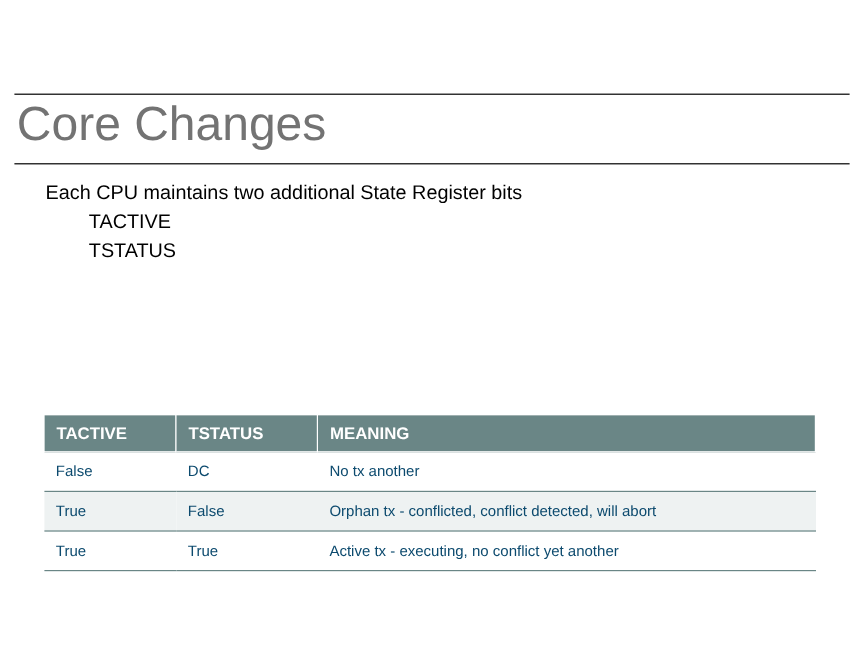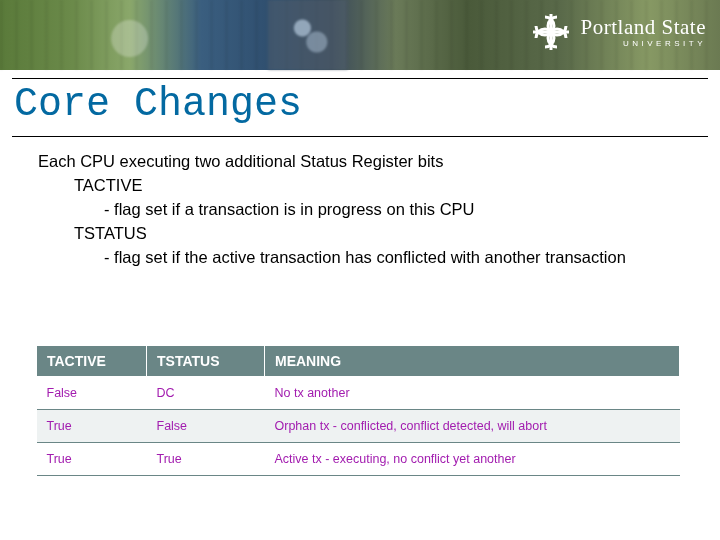--- a/index.html
+++ b/index.html
@@ -33,22 +33,22 @@
   .brand-text { margin-left: 10px; line-height: 1; }
   .brand-top { font-family: Georgia, 'Times New Roman', serif; font-size: 21px; letter-spacing: 0.5px; }
   .brand-sub { font-size: 8px; letter-spacing: 3.5px; margin-top: 2px; font-weight: 400; text-align: right; }
 
   .rule { position: absolute; left: 12px; right: 12px; height: 1px; background: #000; }
   .rule-top { top: 78px; }
   .rule-bot { top: 136px; }
 
   .title {
     position: absolute; left: 14px; top: 82px;
-    font-family: Liberation Mono, monospace;
-    font-size: 40px; color: #0369a1;
+    font-family: Liberation Sans, sans-serif;
+    font-size: 40px; color: #737373;
   }
 
   .body {
     position: absolute; left: 38px; right: 38px; top: 150px;
     color: #000; font-size: 16.5px; line-height: 1.45;
   }
   .b1 { margin-left: 0; }
   .b2 { margin-left: 36px; }
   .b3 { margin-left: 66px; }
 
@@ -58,60 +58,39 @@
   table { border-collapse: collapse; width: 100%; table-layout: fixed; }
   col.c1 { width: 110px; }
   col.c2 { width: 118px; }
   col.c3 { width: auto; }
   th {
     background: #6a8686; color: #fff; text-align: left;
     font-weight: bold; font-size: 14px; padding: 7px 10px;
     border: 1px solid #fff;
   }
   td {
-    font-size: 12.5px; padding: 9px 10px; color: #a21caf;
+    font-size: 12.5px; padding: 9px 10px; color: #0c4a6e;
     border-bottom: 1px solid #6a8686;
   }
   tbody tr:nth-child(even) td { background: #eef2f2; }
 </style>
 </head>
 <body>
 
 <div class="slide">
 
-  <div class="header">
-    <div class="header-overlay"></div>
-    <div class="brand">
-      <svg class="brand-logo" viewBox="0 0 40 40">
-        <g fill="none" stroke="#fff" stroke-width="3">
-          <path d="M14 5 a9 9 0 1 1 -9 9"></path>
-          <path d="M26 5 a9 9 0 1 0 9 9"></path>
-          <path d="M14 35 a9 9 0 1 0 -9 -9"></path>
-          <path d="M26 35 a9 9 0 1 1 9 -9"></path>
-          <line x1="20" y1="2" x2="20" y2="38"></line>
-          <line x1="2" y1="20" x2="38" y2="20"></line>
-        </g>
-      </svg>
-      <div class="brand-text">
-        <div class="brand-top">Portland State</div>
-        <div class="brand-sub">UNIVERSITY</div>
-      </div>
-    </div>
-  </div>
 
   <div class="rule rule-top"></div>
   <div class="title">Core Changes</div>
   <div class="rule rule-bot"></div>
 
   <div class="body">
-    <div class="b1">Each CPU executing two additional Status Register bits</div>
+    <div class="b1">Each CPU maintains two additional State Register bits</div>
     <div class="b2">TACTIVE</div>
-    <div class="b3">- flag set if a transaction is in progress on this CPU</div>
     <div class="b2">TSTATUS</div>
-    <div class="b3">- flag set if the active transaction has conflicted with another transaction</div>
   </div>
 
   <div class="table-wrap">
     <table>
       <colgroup>
           <col class="c1">
           <col class="c2">
           <col class="c3">
         </colgroup>
       <thead>

